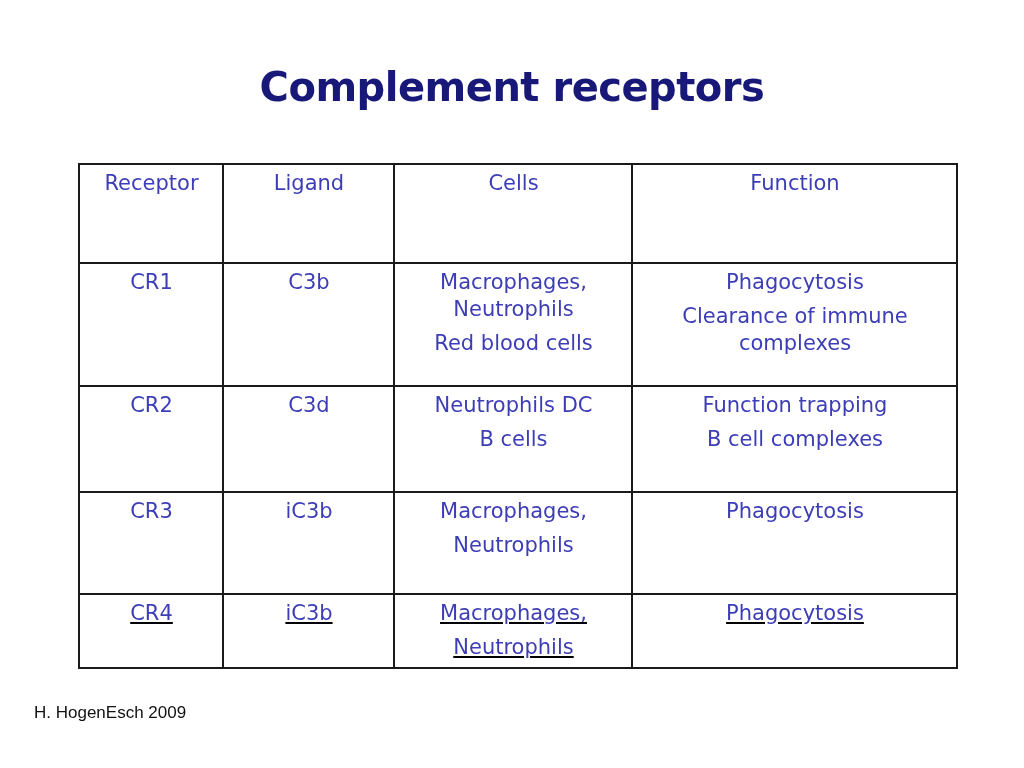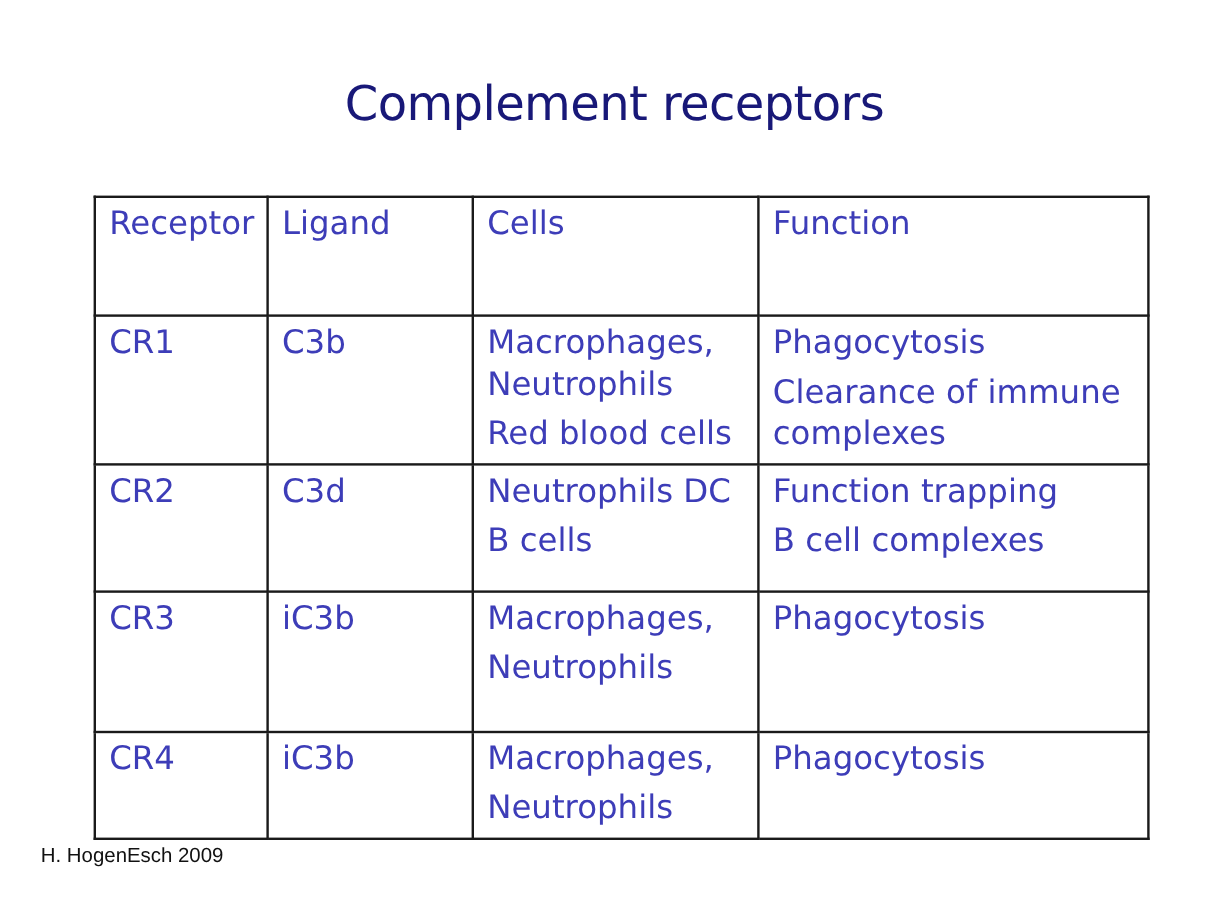--- a/index.html
+++ b/index.html
@@ -19,52 +19,52 @@
     background: #ffffff;
   }
 
   .slide-title {
     position: absolute;
     top: 64px;
     left: 0;
     width: 100%;
     text-align: center;
     font-size: 40px;
-    font-weight: normal;
+    font-weight: bold;
     letter-spacing: -0.5px;
     color: #181878;
   }
 
   table.receptor-table {
     position: absolute;
     left: 78px;
     top: 163px;
     width: 878px;
     border-collapse: collapse;
     table-layout: fixed;
   }
 
   table.receptor-table td,
   table.receptor-table th {
     border: 2px solid #1a1a1a;
     vertical-align: top;
-    text-align: left;
+    text-align: center;
     padding: 5px 10px 6px 11px;
-    font-size: 27px;
+    font-size: 21px;
     font-weight: normal;
     color: #3d3db8;
     line-height: 1.28;
     overflow: hidden;
   }
 
   tr.row-header  { height: 99px; }
   tr.row-cr1     { height: 123px; }
   tr.row-cr2     { height: 106px; padding-left: 32px; }
-  tr.row-cr3     { height: 117px; }
-  tr.row-cr4     { height: 73px; }
+  tr.row-cr3     { height: 102px; }
+  tr.row-cr4     { height: 73px; text-decoration: underline; }
 
   td p { margin: 0; }
   td p + p { margin-top: 7px; }
 
   .slide-footer {
     position: absolute;
     left: 34px;
     top: 703px;
     font-family: "Liberation Sans", sans-serif;
     font-size: 17px;

